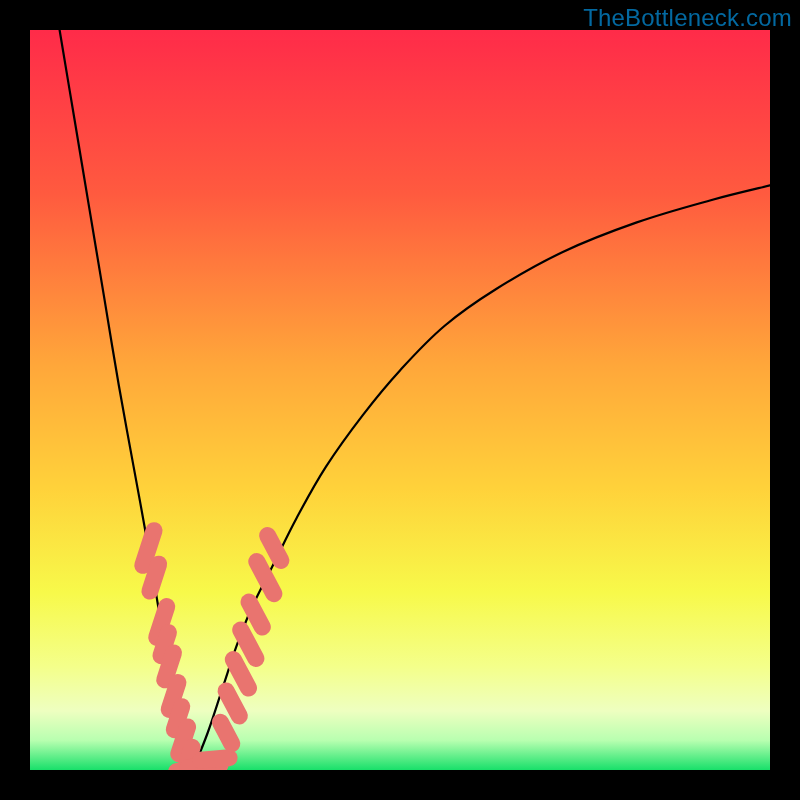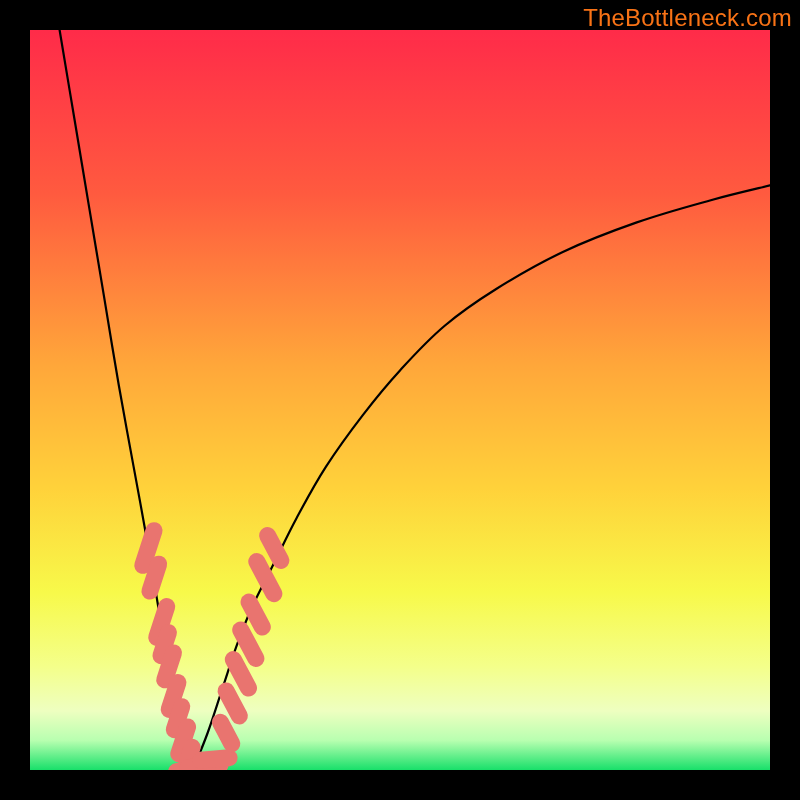--- a/index.html
+++ b/index.html
@@ -23,21 +23,21 @@
     position: absolute;
     left: 0;
     top: 0;
     width: 740px;
     height: 740px;
   }
   .watermark {
     position: absolute;
     top: 4px;
     right: 8px;
-    color: #f97316;
+    color: #0369a1;
     font-size: 24px;
     font-weight: 500;
     letter-spacing: 0.2px;
     user-select: none;
   }
   svg {
     display: block;
   }
 </style>
 </head>

